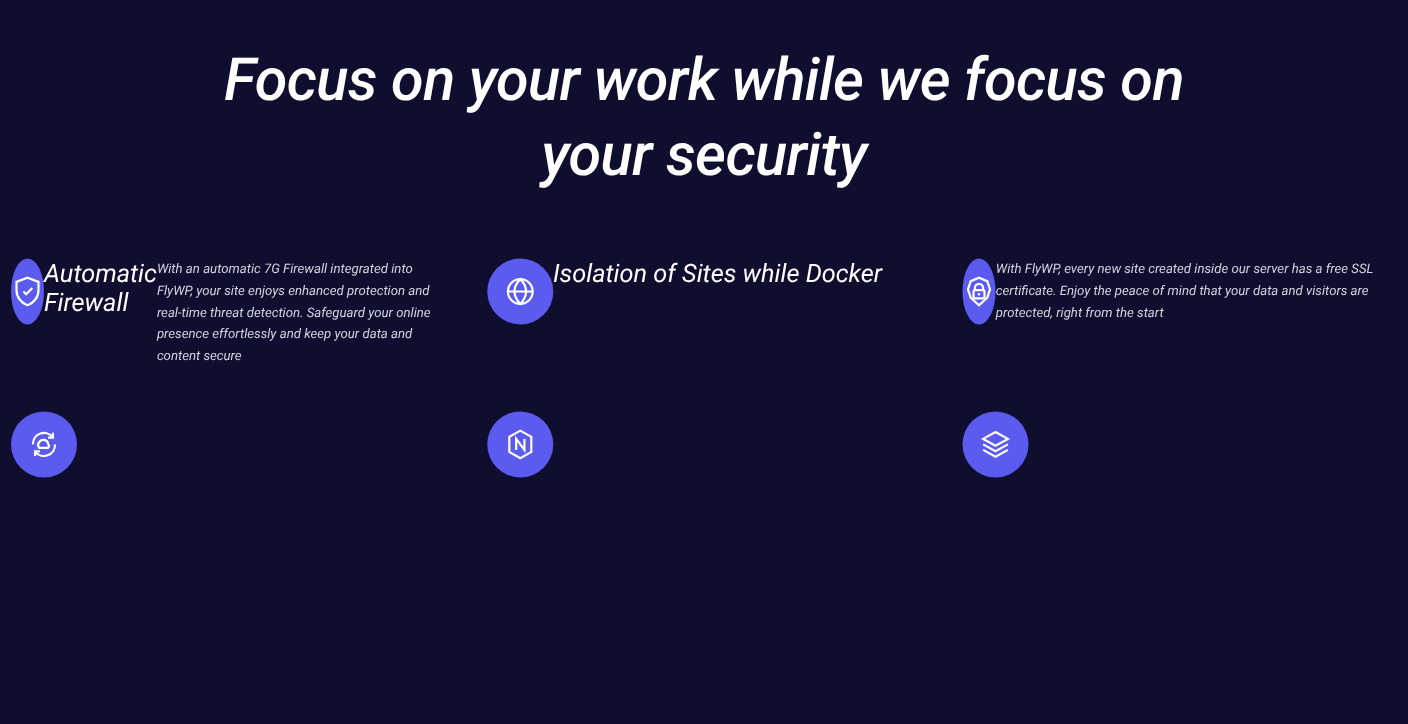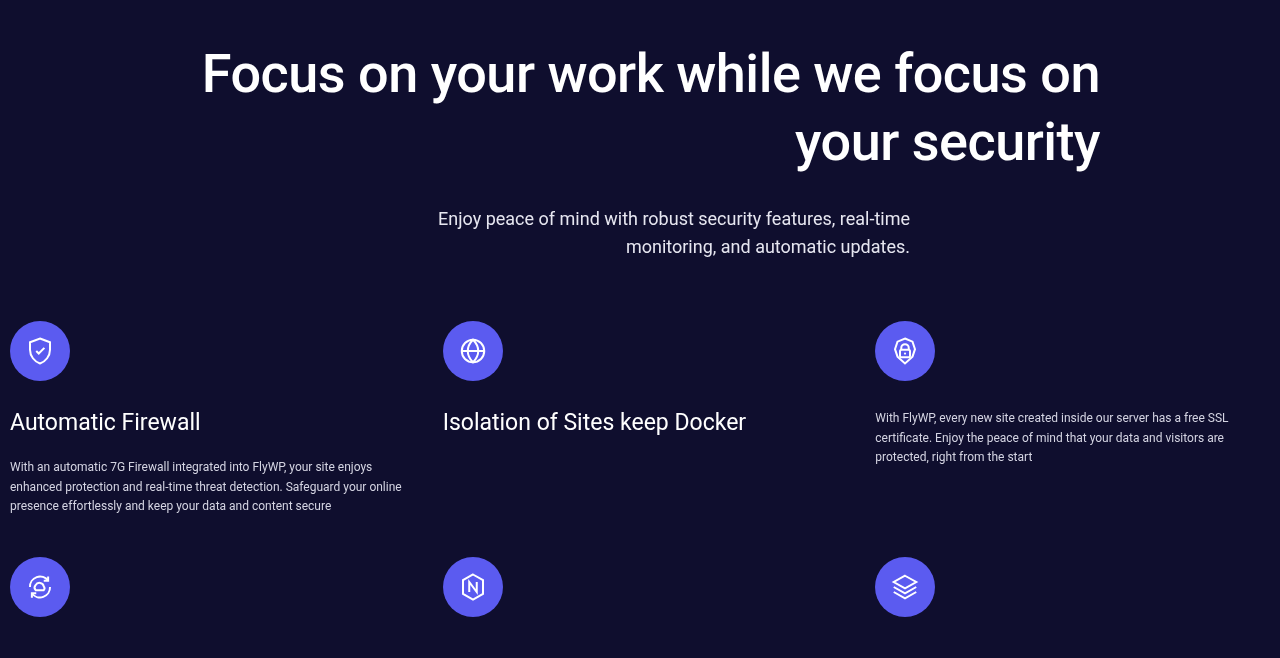--- a/index.html
+++ b/index.html
@@ -6,23 +6,24 @@
   body {
     background: #0f0e2e;
     color: #ffffff;
     font-family: -apple-system, BlinkMacSystemFont, "Segoe UI", Roboto, Helvetica, Arial, sans-serif;
     width: 1280px;
     height: 658px;
     overflow: hidden;
     padding: 40px 10px 0 10px;
   }
   .hero {
-    text-align: right;
+    text-align: center;
     max-width: 920px;
     margin: 0 auto 60px auto;
+    font-style: italic;
   }
   .hero h1 {
     font-size: 54px;
     font-weight: 500;
     line-height: 1.25;
     letter-spacing: -0.5px;
     color: #ffffff;
   }
   .hero p {
     margin-top: 30px;
@@ -36,21 +37,22 @@
   .features {
     display: grid;
     grid-template-columns: repeat(3, 1fr);
     column-gap: 38px;
     row-gap: 40px;
     max-width: 1260px;
     margin: 0 auto;
   }
   .feature {
     display: flex;
-    flex-direction: column;
+    flex-direction: row;
+    font-style: italic;
   }
   .icon-circle {
     width: 60px;
     height: 60px;
     background: #5b5bf0;
     border-radius: 50%;
     display: flex;
     align-items: center;
     justify-content: center;
     margin-bottom: 28px;
@@ -72,21 +74,20 @@
     font-size: 12px;
     line-height: 1.65;
     color: #d4d4e2;
   }
 </style>
 </head>
 <body>
 
 <div class="hero">
   <h1>Focus on your work while we focus on your security</h1>
-  <p>Enjoy peace of mind with robust security features, real-time monitoring, and automatic updates.</p>
 </div>
 
 <div class="features">
 
   <div class="feature">
     <div class="icon-circle">
       <svg viewBox="0 0 24 24">
           <path d="M12 2 L20 5 V11 C20 16 16.5 20.5 12 22 C7.5 20.5 4 16 4 11 V5 Z"></path>
           <path d="M9 12 L11 14 L15.5 9.5"></path>
         </svg>
@@ -96,21 +97,21 @@
   </div>
 
   <div class="feature">
     <div class="icon-circle">
       <svg viewBox="0 0 24 24">
           <circle cx="12" cy="12" r="9"></circle>
           <path d="M3 12 H21"></path>
           <path d="M12 3 C14.8 5.8 16.2 8.8 16.2 12 C16.2 15.2 14.8 18.2 12 21 C9.2 18.2 7.8 15.2 7.8 12 C7.8 8.8 9.2 5.8 12 3 Z"></path>
         </svg>
     </div>
-    <h3>Isolation of Sites keep Docker</h3>
+    <h3>Isolation of Sites while Docker</h3>
   </div>
 
   <div class="feature">
     <div class="icon-circle">
       <svg viewBox="0 0 24 24">
           <path d="M12 2 L18 4.5 L20 10.5 L18 16.5 L12 22 L6 16.5 L4 10.5 L6 4.5 Z"></path>
           <path d="M9 11 V9.5 A3 3 0 0 1 15 9.5 V11"></path>
           <rect x="8" y="11" width="8" height="6" rx="1.2"></rect>
           <circle cx="12" cy="14" r="0.9" fill="#fff" stroke="none"></circle>
         </svg>

